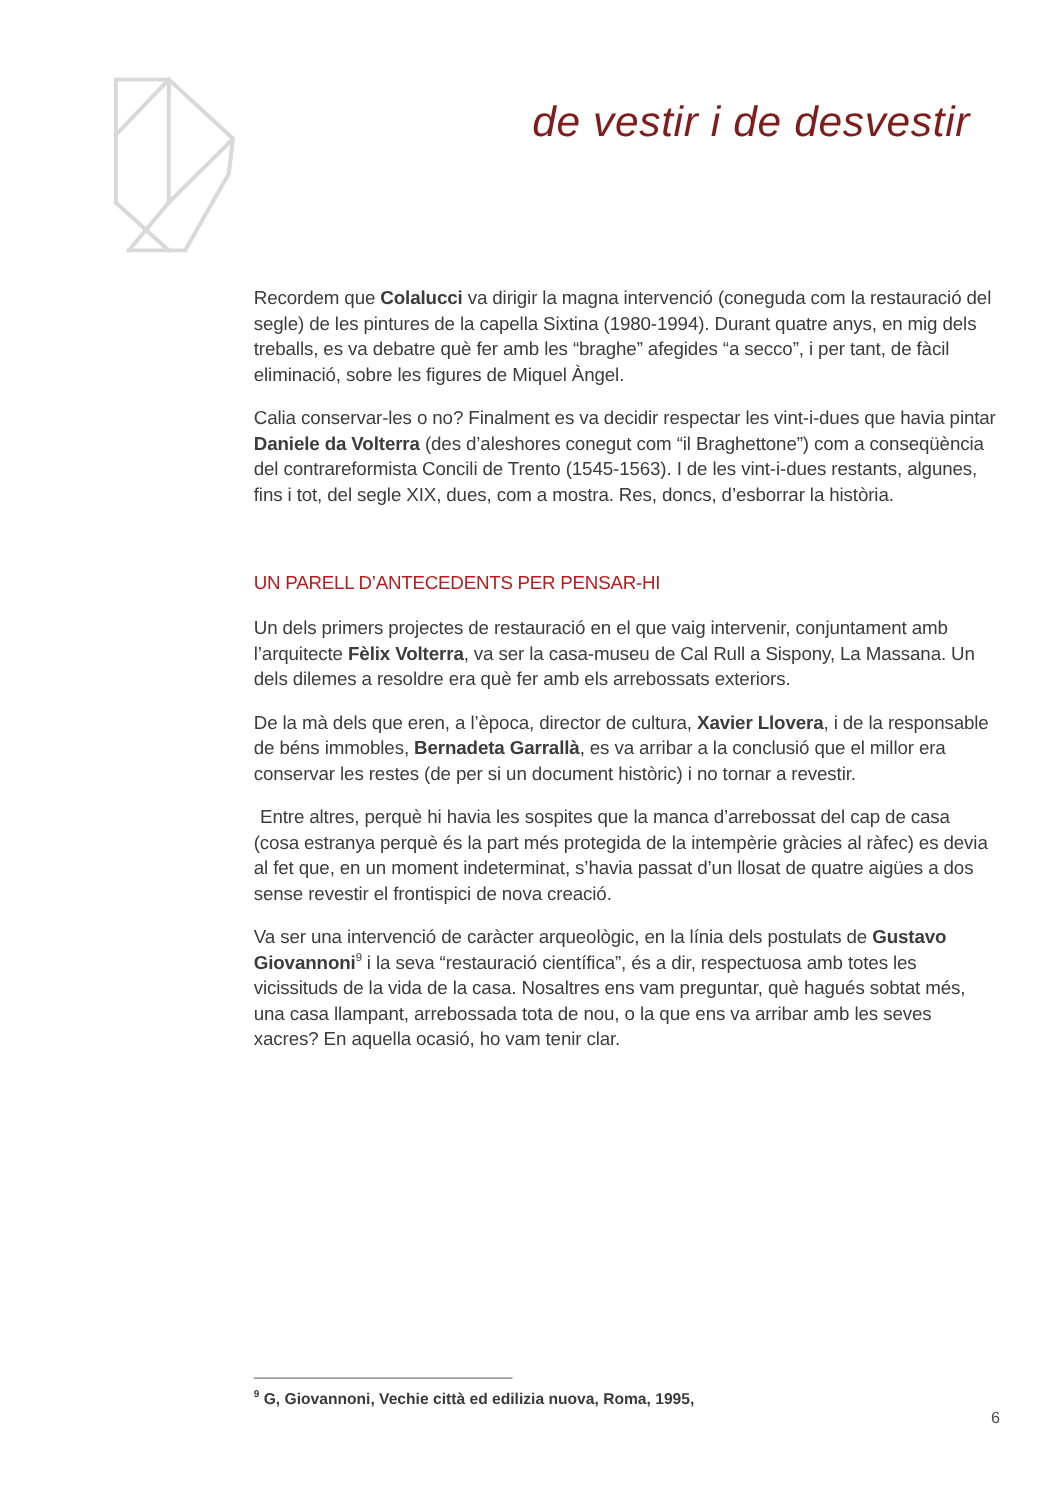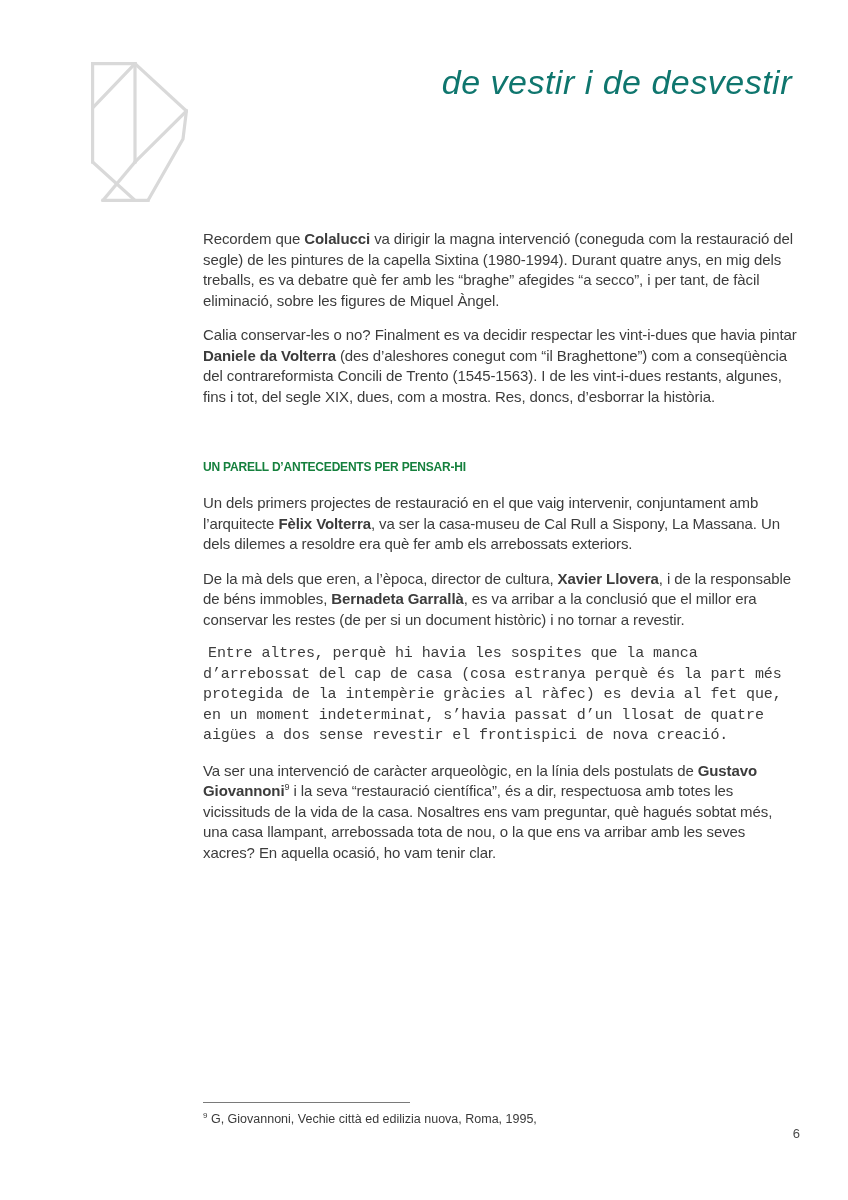--- a/index.html
+++ b/index.html
@@ -16,61 +16,62 @@
     position: absolute;
     left: 91px;
     top: 62px;
     width: 97px;
     height: 140px;
   }
   .title {
     position: absolute;
     top: 63px;
     right: 56px;
-    margin: 0;
+    margin: 16px;
     font-family: "Liberation Sans", sans-serif;
     font-style: italic;
     font-weight: 400;
     font-size: 34px;
     letter-spacing: 0.5px;
-    color: #0f766e;
+    color: #7f1d1d;
     white-space: nowrap;
   }
   .article {
     position: absolute;
     left: 203px;
     top: 205px;
     width: 597px;
     color: #3c3c3c;
     margin-top: 24px;
   }
   .article p.paragraph {
     margin: 0 0 14px 0;
     font-size: 15px;
     line-height: 20.5px;
     letter-spacing: -0.1px;
   }
   .article h2.section-heading {
     margin: 50px 0 16px 0;
-    font-size: 12px;
+    font-size: 15px;
     line-height: 20px;
-    font-weight: bold;
+    font-weight: normal;
     letter-spacing: -0.2px;
-    color: #15803d;
+    color: #b91c1c;
   }
   .article sup, .footnote sup {
     font-size: 9px;
     line-height: 0;
     vertical-align: super;
   }
   .footnote-area {
     position: absolute;
     left: 203px;
     top: 1102px;
     width: 597px;
+    font-weight: bold;
   }
   .footnote-rule {
     width: 207px;
     height: 0;
     border-top: 1px solid #7a7a7a;
   }
   .footnote {
     margin: 8px 0 0 0;
     font-size: 12.5px;
     line-height: 16px;
@@ -106,21 +107,21 @@
   </svg>
 
   <h1 class="title">de vestir i de desvestir</h1>
 
   <div class="article" id="article-body">
       <p class="paragraph"><span>Recordem que </span><span style="font-weight: bold;">Colalucci</span><span> va dirigir la magna intervenció (coneguda com la restauració del segle) de les pintures de la capella Sixtina (1980-1994). Durant quatre anys, en mig dels treballs, es va debatre què fer amb les “braghe” afegides “a secco”, i per tant, de fàcil eliminació, sobre les figures de Miquel Àngel.</span></p>
       <p class="paragraph"><span>Calia conservar-les o no? Finalment es va decidir respectar les vint-i-dues que havia pintar </span><span style="font-weight: bold;">Daniele da Volterra</span><span> (des d’aleshores conegut com “il Braghettone”) com a conseqüència del contrareformista Concili de Trento (1545-1563). I de les vint-i-dues restants, algunes, fins i tot, del segle XIX, dues, com a mostra. Res, doncs, d’esborrar la història.</span></p>
       <h2 class="section-heading"><span>UN PARELL D’ANTECEDENTS PER PENSAR-HI</span></h2>
       <p class="paragraph"><span>Un dels primers projectes de restauració en el que vaig intervenir, conjuntament amb l’arquitecte </span><span style="font-weight: bold;">Fèlix Volterra</span><span>, va ser la casa-museu de Cal Rull a Sispony, La Massana. Un dels dilemes a resoldre era què fer amb els arrebossats exteriors.</span></p>
       <p class="paragraph"><span>De la mà dels que eren, a l’època, director de cultura, </span><span style="font-weight: bold;">Xavier Llovera</span><span>, i de la responsable de béns immobles, </span><span style="font-weight: bold;">Bernadeta Garrallà</span><span>, es va arribar a la conclusió que el millor era conservar les restes (de per si un document històric) i no tornar a revestir.</span></p>
-      <p class="paragraph" style="text-indent: 5px; font-family: Liberation Mono, monospace;"><span>Entre altres, perquè hi havia les sospites que la manca d’arrebossat del cap de casa (cosa estranya perquè és la part més protegida de la intempèrie gràcies al ràfec) es devia al fet que, en un moment indeterminat, s’havia passat d’un llosat de quatre aigües a dos sense revestir el frontispici de nova creació.</span></p>
+      <p class="paragraph" style="text-indent: 5px;"><span>Entre altres, perquè hi havia les sospites que la manca d’arrebossat del cap de casa (cosa estranya perquè és la part més protegida de la intempèrie gràcies al ràfec) es devia al fet que, en un moment indeterminat, s’havia passat d’un llosat de quatre aigües a dos sense revestir el frontispici de nova creació.</span></p>
       <p class="paragraph"><span>Va ser una intervenció de caràcter arqueològic, en la línia dels postulats de </span><span style="font-weight: bold;">Gustavo Giovannoni</span><sup>9</sup><span> i la seva “restauració científica”, és a dir, respectuosa amb totes les vicissituds de la vida de la casa. Nosaltres ens vam preguntar, què hagués sobtat més, una casa llampant, arrebossada tota de nou, o la que ens va arribar amb les seves xacres? En aquella ocasió, ho vam tenir clar.</span></p>
     </div>
 
   <div class="footnote-area">
     <div class="footnote-rule"></div>
     <p class="footnote"><sup>9</sup><span> G, Giovannoni, Vechie città ed edilizia nuova, Roma, 1995,</span></p>
   </div>
 
   <div class="page-number">6</div>
 

